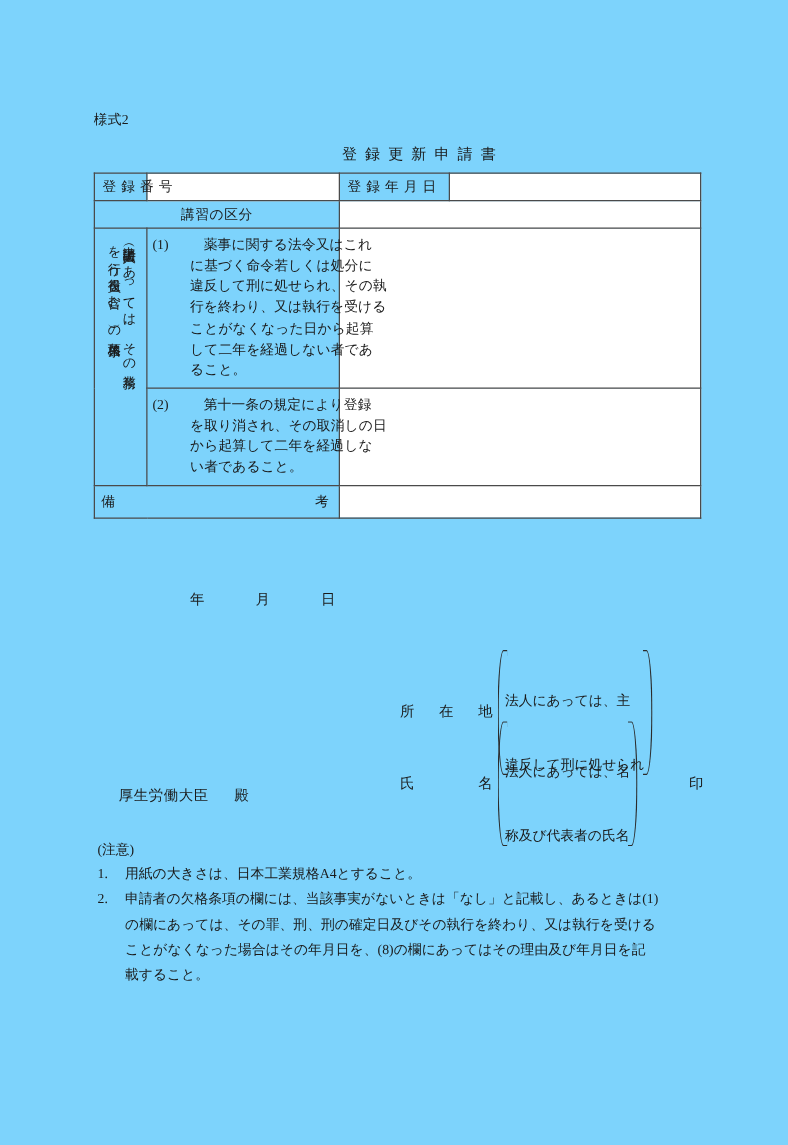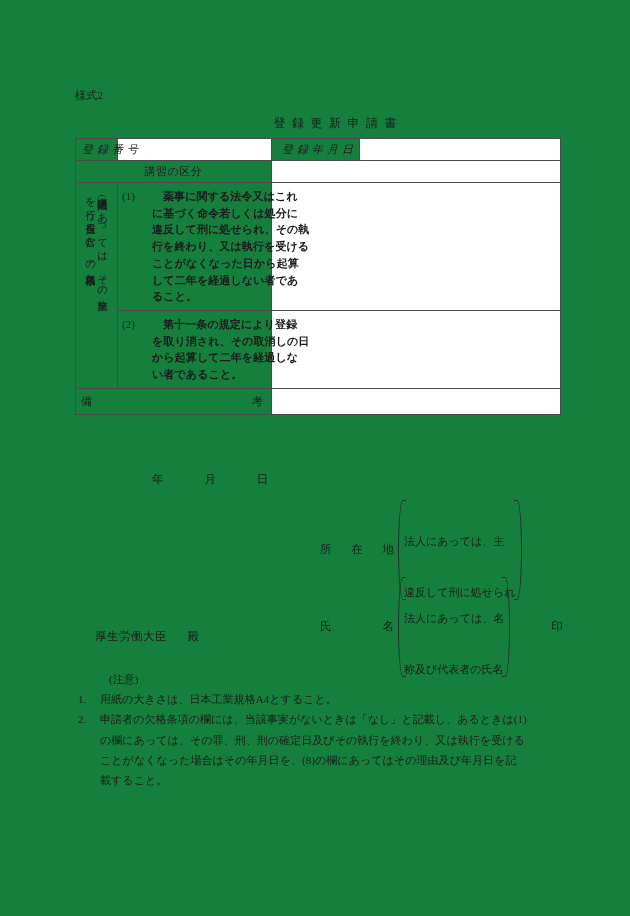--- a/index.html
+++ b/index.html
@@ -13,21 +13,21 @@
     position: relative;
     font-family: "Liberation Serif", "DejaVu Serif", serif;
     color: #1a1a1a;
     font-size: 11px;
     overflow: hidden;
   }
 
   .page {
     position: absolute;
     inset: 0;
-    background: #15803d;
+    background: #7dd3fc;
   }
 
   
   .form-no {
     position: absolute;
     left: 75px;
     top: 88px;
     font-size: 11px;
     letter-spacing: 0.2px;
   }
@@ -55,26 +55,25 @@
     table-layout: fixed;
   }
   .form-table td {
     border: 1px solid #4a4a4a;
     padding: 0;
     vertical-align: top;
     font-size: 11px;
   }
 
   .cell-label {
-    text-align: right;
+    text-align: left;
     letter-spacing: 4px;
     text-indent: 4px;
     padding: 3px 2px 3px 2px !important;
     white-space: nowrap;
-    font-style: italic;
   }
   .cell-blank { background: #fff; }
 
   .cell-kubun {
     text-align: center;
     padding: 3px 0 3px 0 !important;
     letter-spacing: 0.5px;
     margin-top: 29px;
   }
 
@@ -115,21 +114,21 @@
   .clause-num {
     flex: 0 0 auto;
     width: 30px;
     font-size: 11px;
   }
   .clause-body {
     flex: 1 1 auto;
     font-size: 11px;
     letter-spacing: 0.1px;
   }
-  .clause-body .ln { display: block; white-space: nowrap; font-weight: bold; }
+  .clause-body .ln { display: block; white-space: nowrap; }
   .clause-body .ln.first { text-indent: 11px; }
 
   .cell-bikou {
     padding: 5px 8px 5px 5px !important;
   }
   .bikou-inner {
     display: flex;
     justify-content: space-between;
     align-items: baseline;
   }
@@ -158,21 +157,21 @@
   .date-y { margin-right: 38px; }
   .date-m { margin-right: 38px; }
 
   
   .sig {
     position: absolute;
     display: flex;
     align-items: center;
     font-size: 11.5px;
   }
-  .sig-addr { left: 320px; top: 499px; align-items: center; }
+  .sig-addr { left: 320px; top: 519px; align-items: center; }
   .sig-name { left: 320px; top: 576px; }
 
   .sig-label {
     letter-spacing: 9px;
     text-indent: 9px;
     white-space: nowrap;
   }
   .sig-label.addr {
     width: 74px;
     display: inline-block;
@@ -232,21 +231,20 @@
     letter-spacing: 0.5px;
   }
   .addressee .dono { margin-left: 17px; }
 
   
   .notes-head {
     position: absolute;
     left: 78px;
     top: 672px;
     font-size: 11px;
-    margin-left: 31px;
   }
   .notes {
     position: absolute;
     left: 78px;
     top: 689px;
     width: 500px;
     font-size: 11px;
   }
   .note {
     display: flex;

